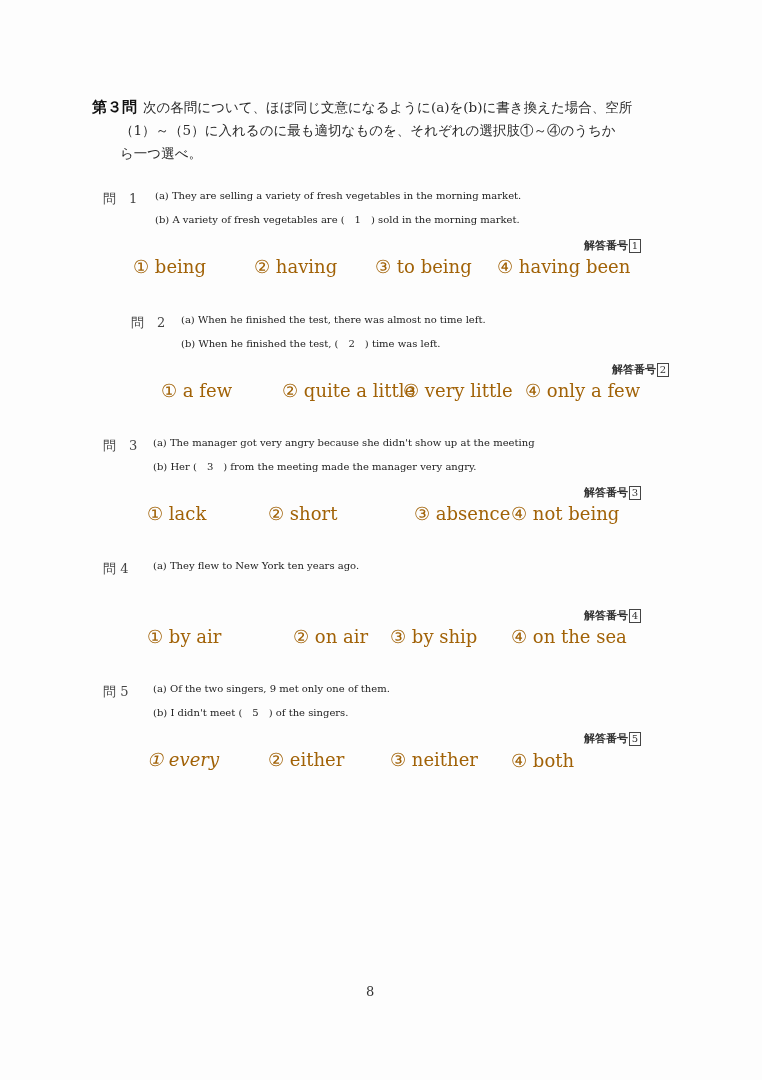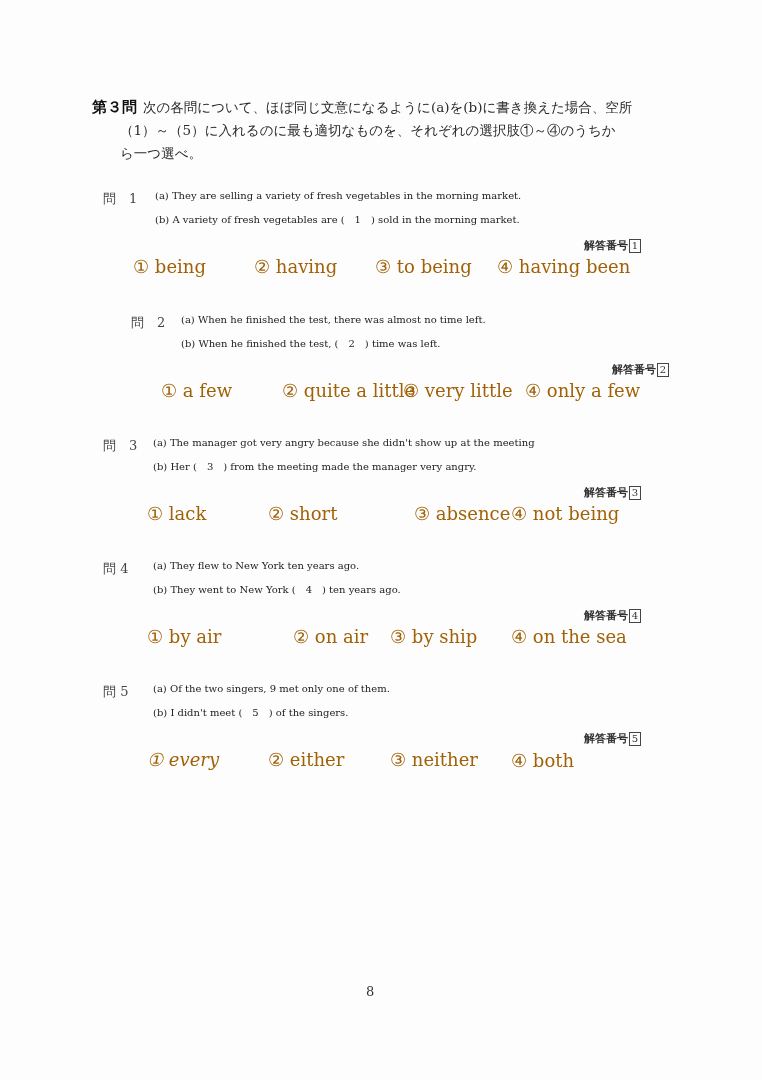--- a/index.html
+++ b/index.html
@@ -136,21 +136,20 @@
     <span class="answer-no" style="top:48px;"><span>解答番号</span><span class="box">3</span></span>
     <span class="opt" style="left:147px; top:66px;">① lack</span>
     <span class="opt" style="left:268px; top:66px;">② short</span>
     <span class="opt" style="left:398px; top:66px;margin-left:16px;">③ absence</span>
     <span class="opt" style="left:511px; top:66px;">④ not being</span>
   </div>
 
   <div class="q" style="top:560px;">
     <span class="num">問 4</span>
     <span class="sent" style="left:153px; top:0;">(a) They flew to New York ten years ago.</span>
-    <span class="sent" style="left:153px; top:23px;">(b) They went to New York (　4　) ten years ago.</span>
     <span class="answer-no" style="top:48px;"><span>解答番号</span><span class="box">4</span></span>
     <span class="opt" style="left:147px; top:66px;">① by air</span>
     <span class="opt" style="left:268px; top:66px;margin-left:25px;">② on air</span>
     <span class="opt" style="left:390px; top:66px;">③ by ship</span>
     <span class="opt" style="left:511px; top:66px;">④ on the sea</span>
   </div>
 
   <div class="q" style="top:683px;">
     <span class="num">問 5</span>
     <span class="sent" style="left:153px; top:0;">(a) Of the two singers, 9 met only one of them.</span>

